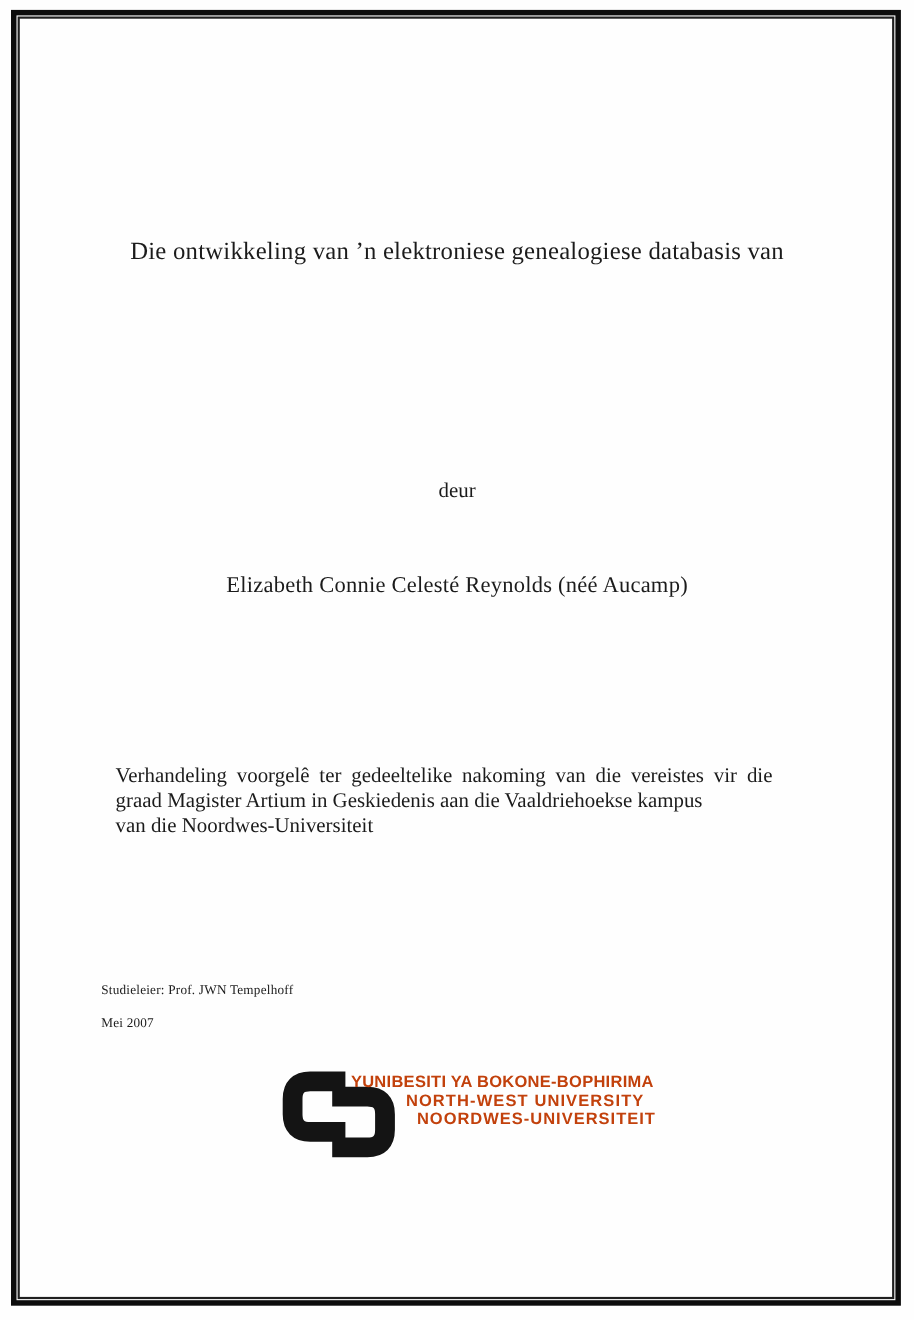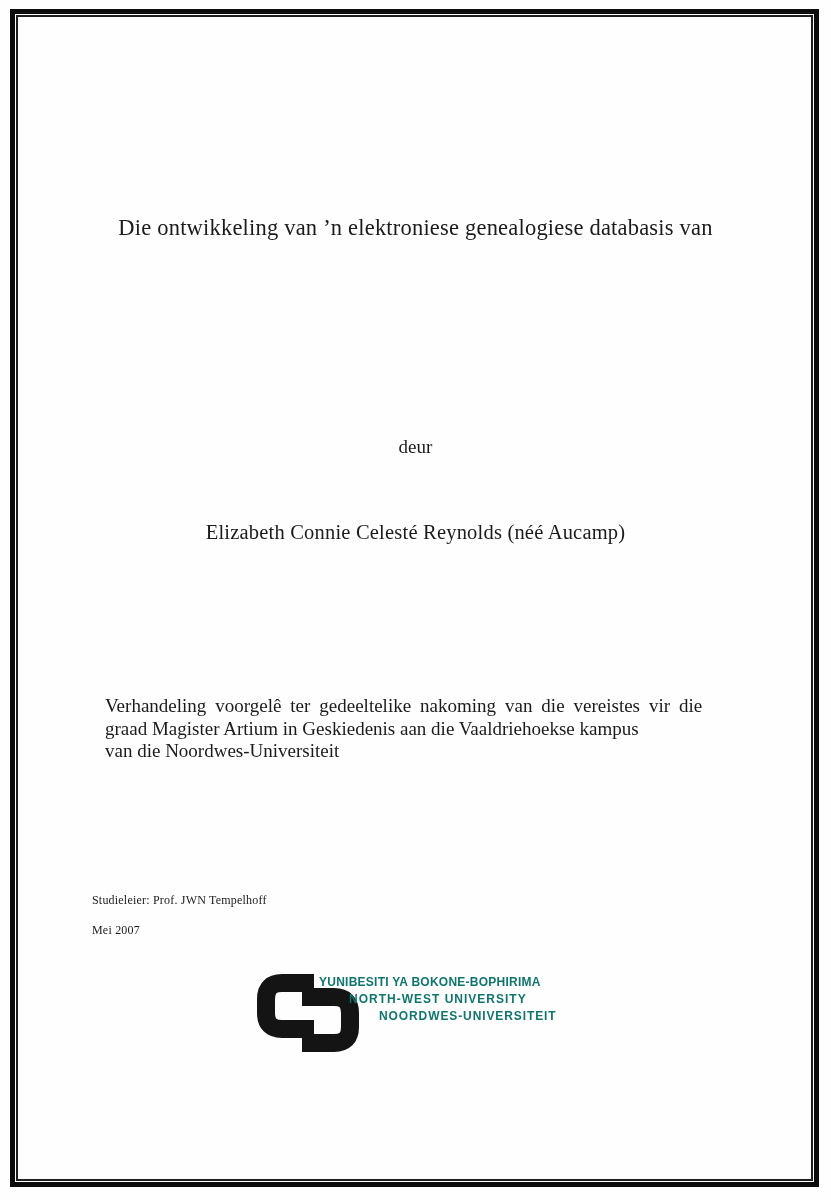--- a/index.html
+++ b/index.html
@@ -53,26 +53,26 @@
     letter-spacing: 0.2px;
   }
   .logo {
     position: absolute; left: 256px; top: 971px; width: 330px; height: 84px;
   }
   .logo-mark { position: absolute; left: 0; top: 1px; }
   .logo-text-line {
     position: absolute;
     font-family: "Liberation Sans", "DejaVu Sans", sans-serif;
     font-weight: 700;
-    font-size: 12px;
-    color: #0f766e;
+    font-size: 15px;
+    color: #c2410c;
     white-space: nowrap;
   }
   .logo-l1 { left: 63px;  top: 4px;  letter-spacing: 0.25px; }
-  .logo-l2 { left: 93px; top: 21px; letter-spacing: 1.0px; }
+  .logo-l2 { left: 113px; top: 21px; letter-spacing: 1.0px; }
   .logo-l3 { left: 123px; top: 38px; letter-spacing: 0.9px; }
 </style>
 </head>
 <body>
 
 <div class="page">
 
   <div class="frame-outer">
     <div class="frame-inner"></div>
   </div>

